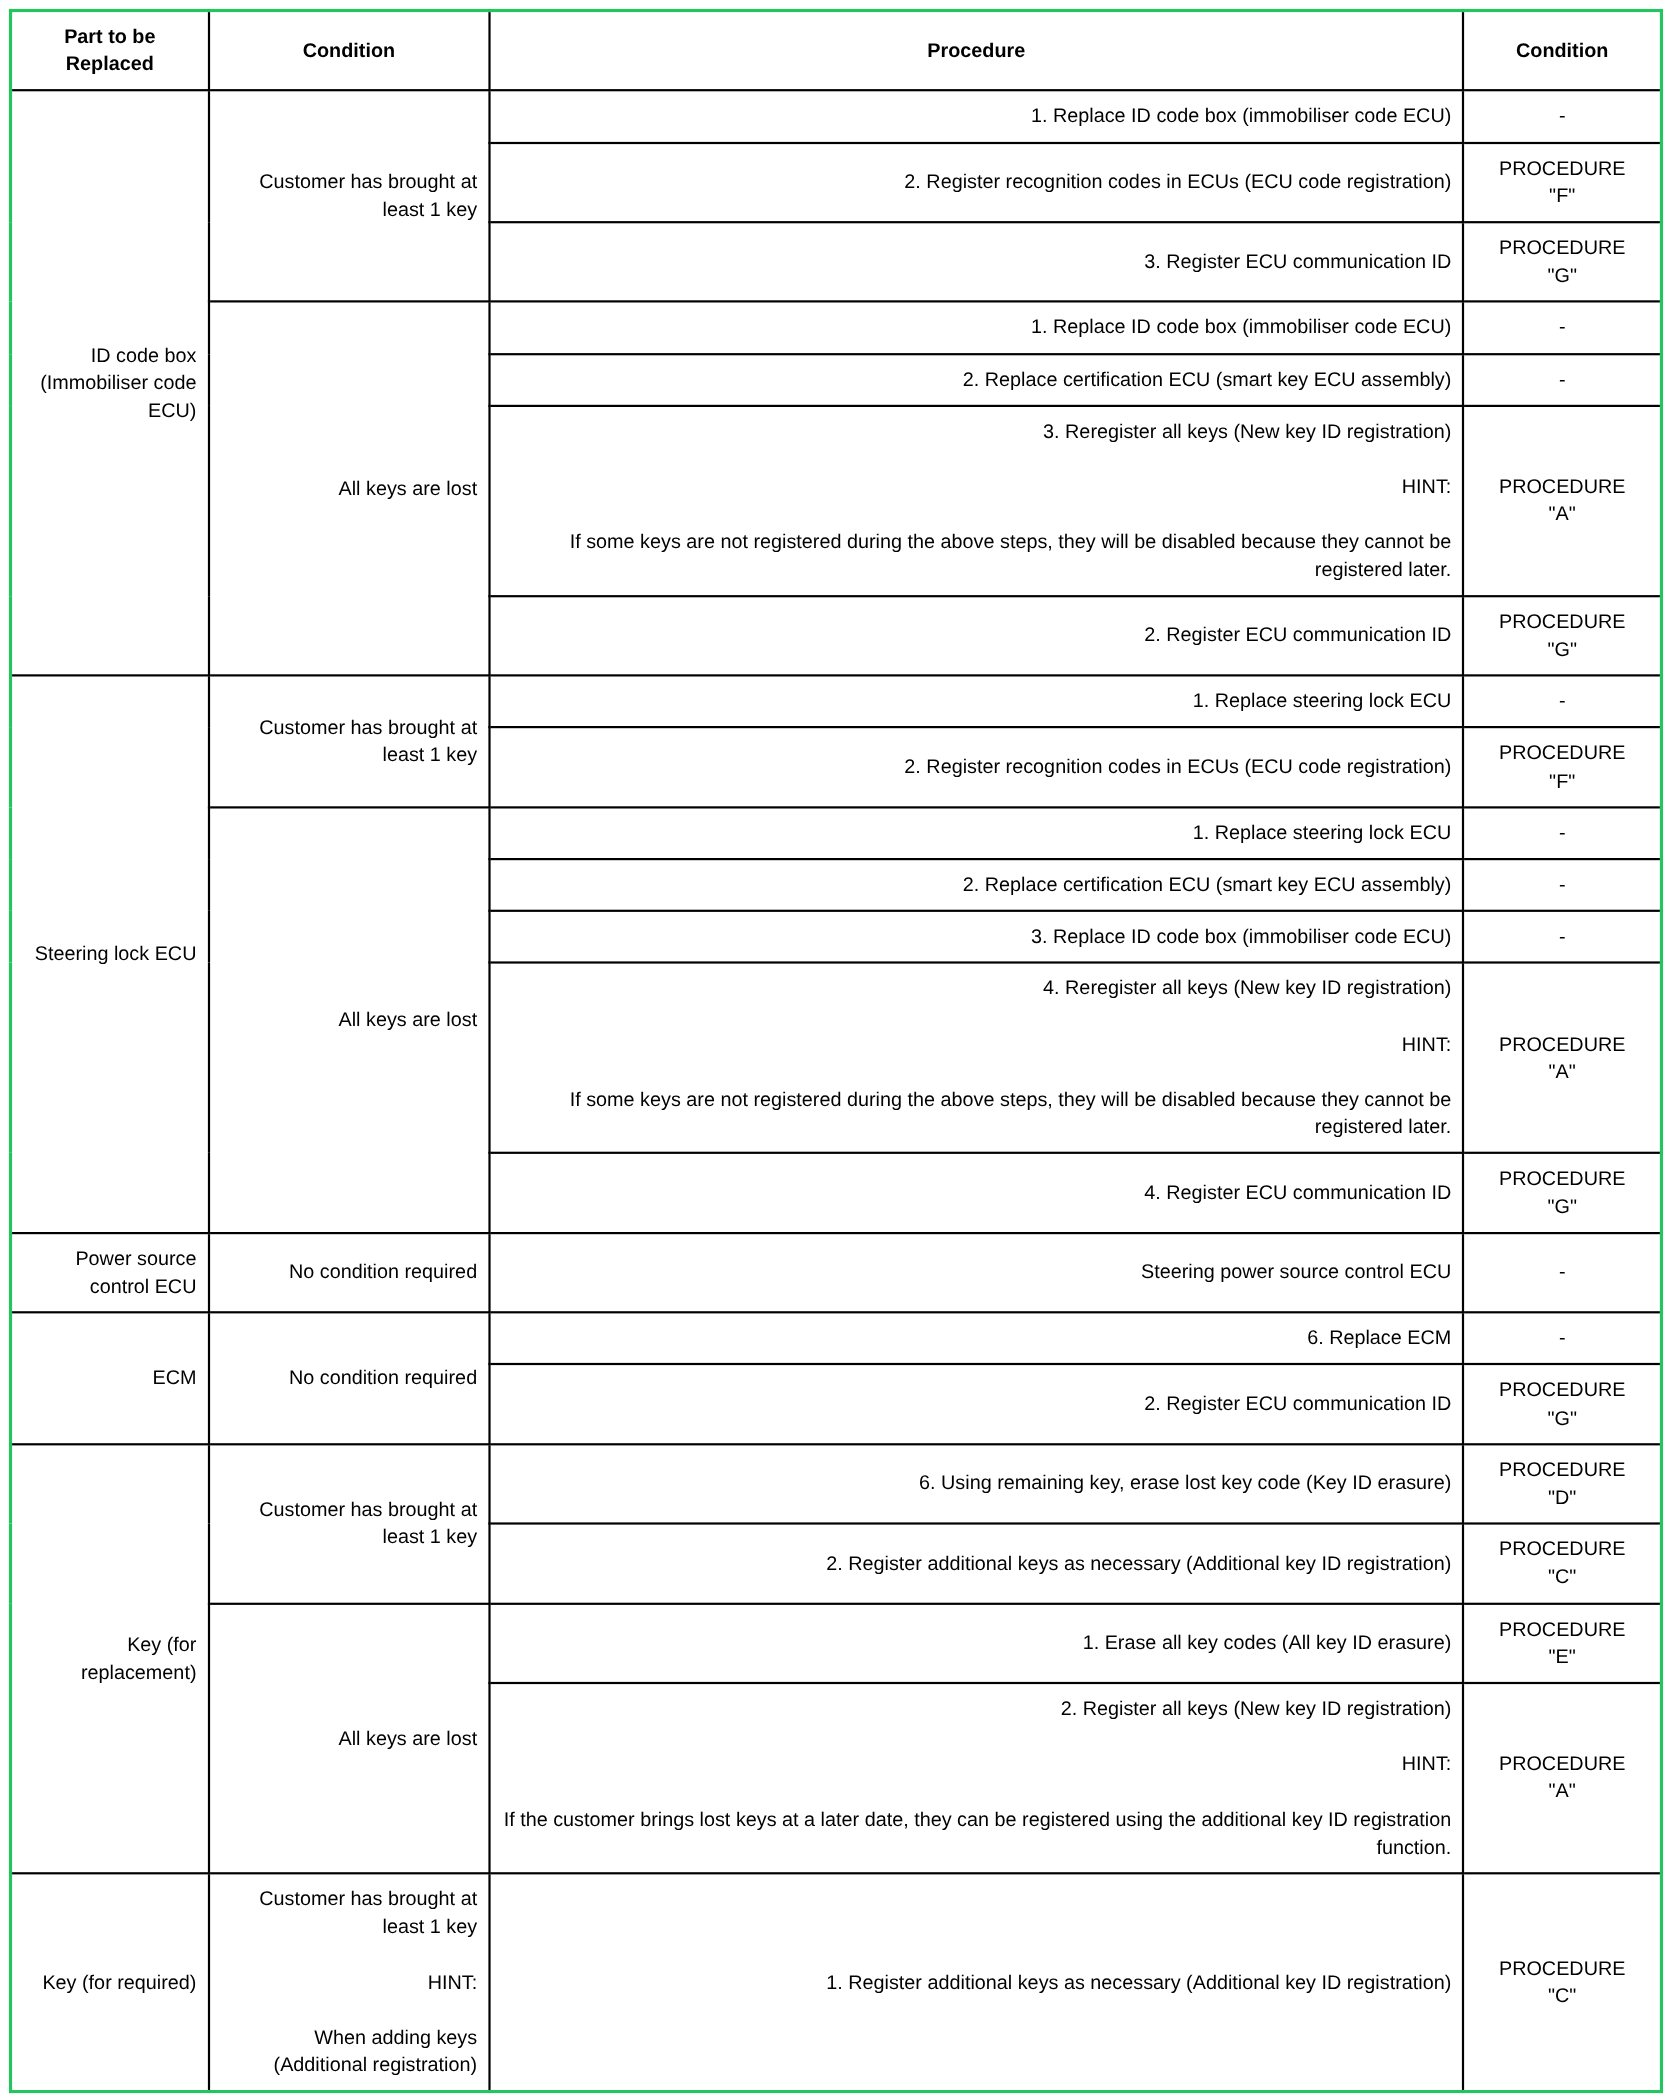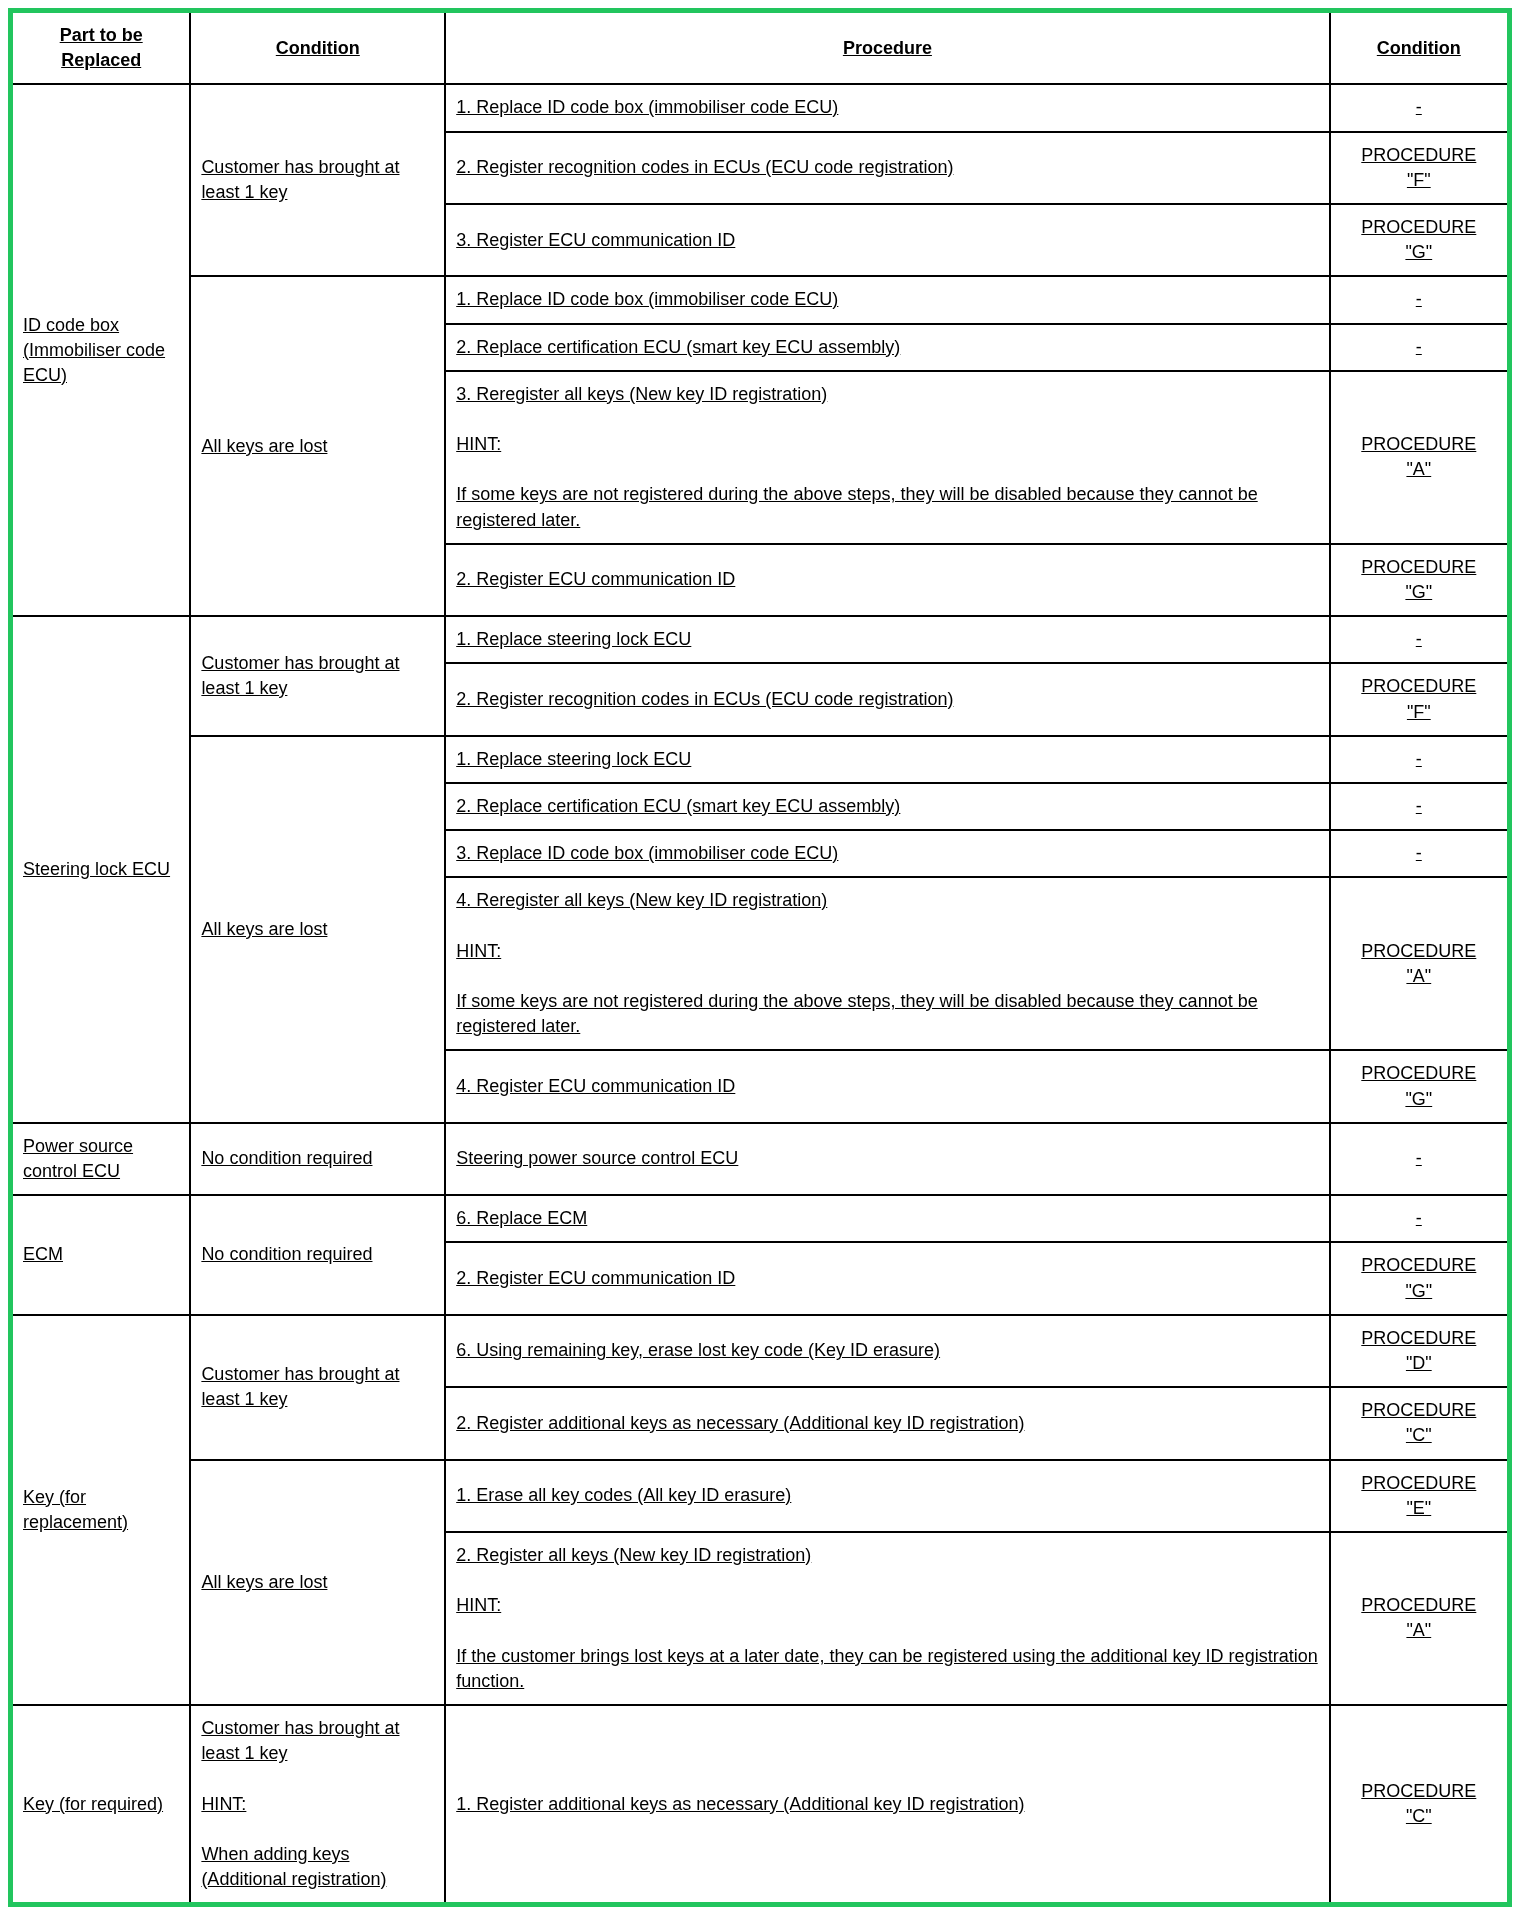--- a/index.html
+++ b/index.html
@@ -9,42 +9,41 @@
   }
   body {
     margin: 8px;
     color: #000000;
     font-family: "Liberation Sans", sans-serif;
   }
   table.manual-table {
     border-collapse: collapse;
     width: 100%;
     table-layout: fixed;
-    border: 5px solid #22c55e;
-    text-decoration: underline;
+    border: 3px solid #22c55e;
   }
   th, td {
     border: 2px solid #000000;
     font-size: 18px;
     line-height: 1.4;
     vertical-align: middle;
     word-wrap: break-word;
   }
   th {
     font-weight: bold;
     text-align: center;
     padding: 10px 6px;
   }
   td {
     padding: 10px 10px;
   }
   td.part-cell,
   td.condition-cell,
   td.procedure-cell {
-    text-align: left;
+    text-align: right;
     white-space: pre-line;
   }
   td.reference-cell {
     text-align: center;
     white-space: pre-line;
   }
 </style>
 </head>
 <body>
 

